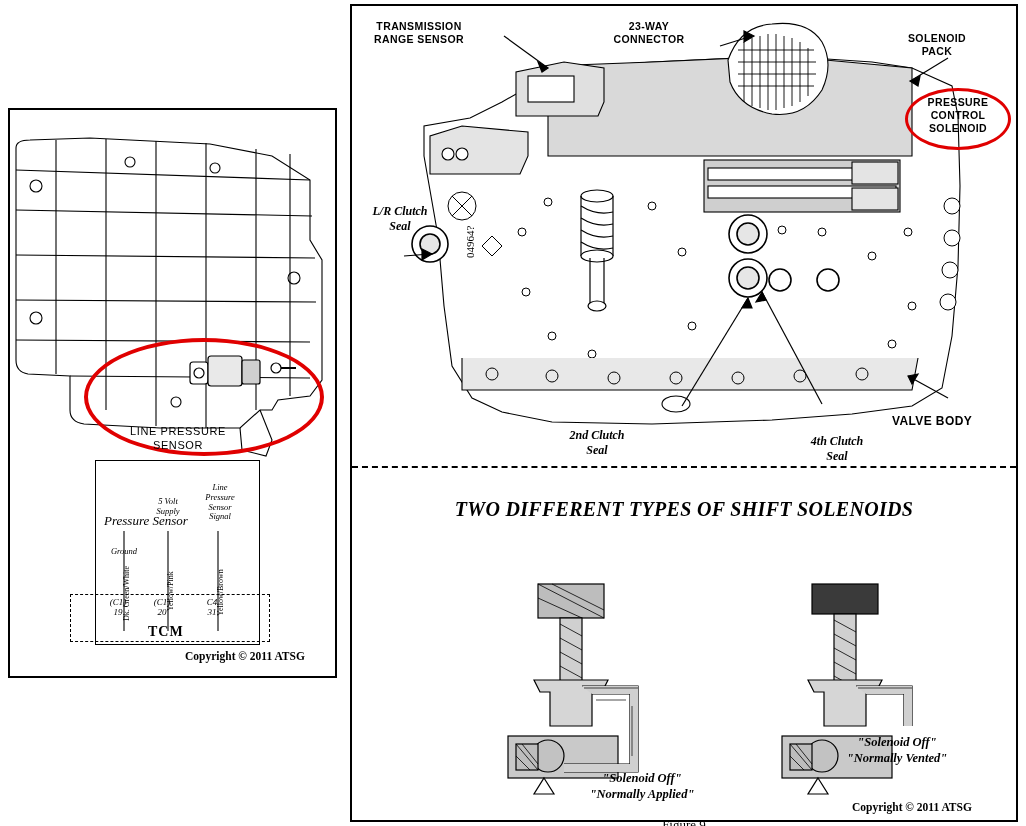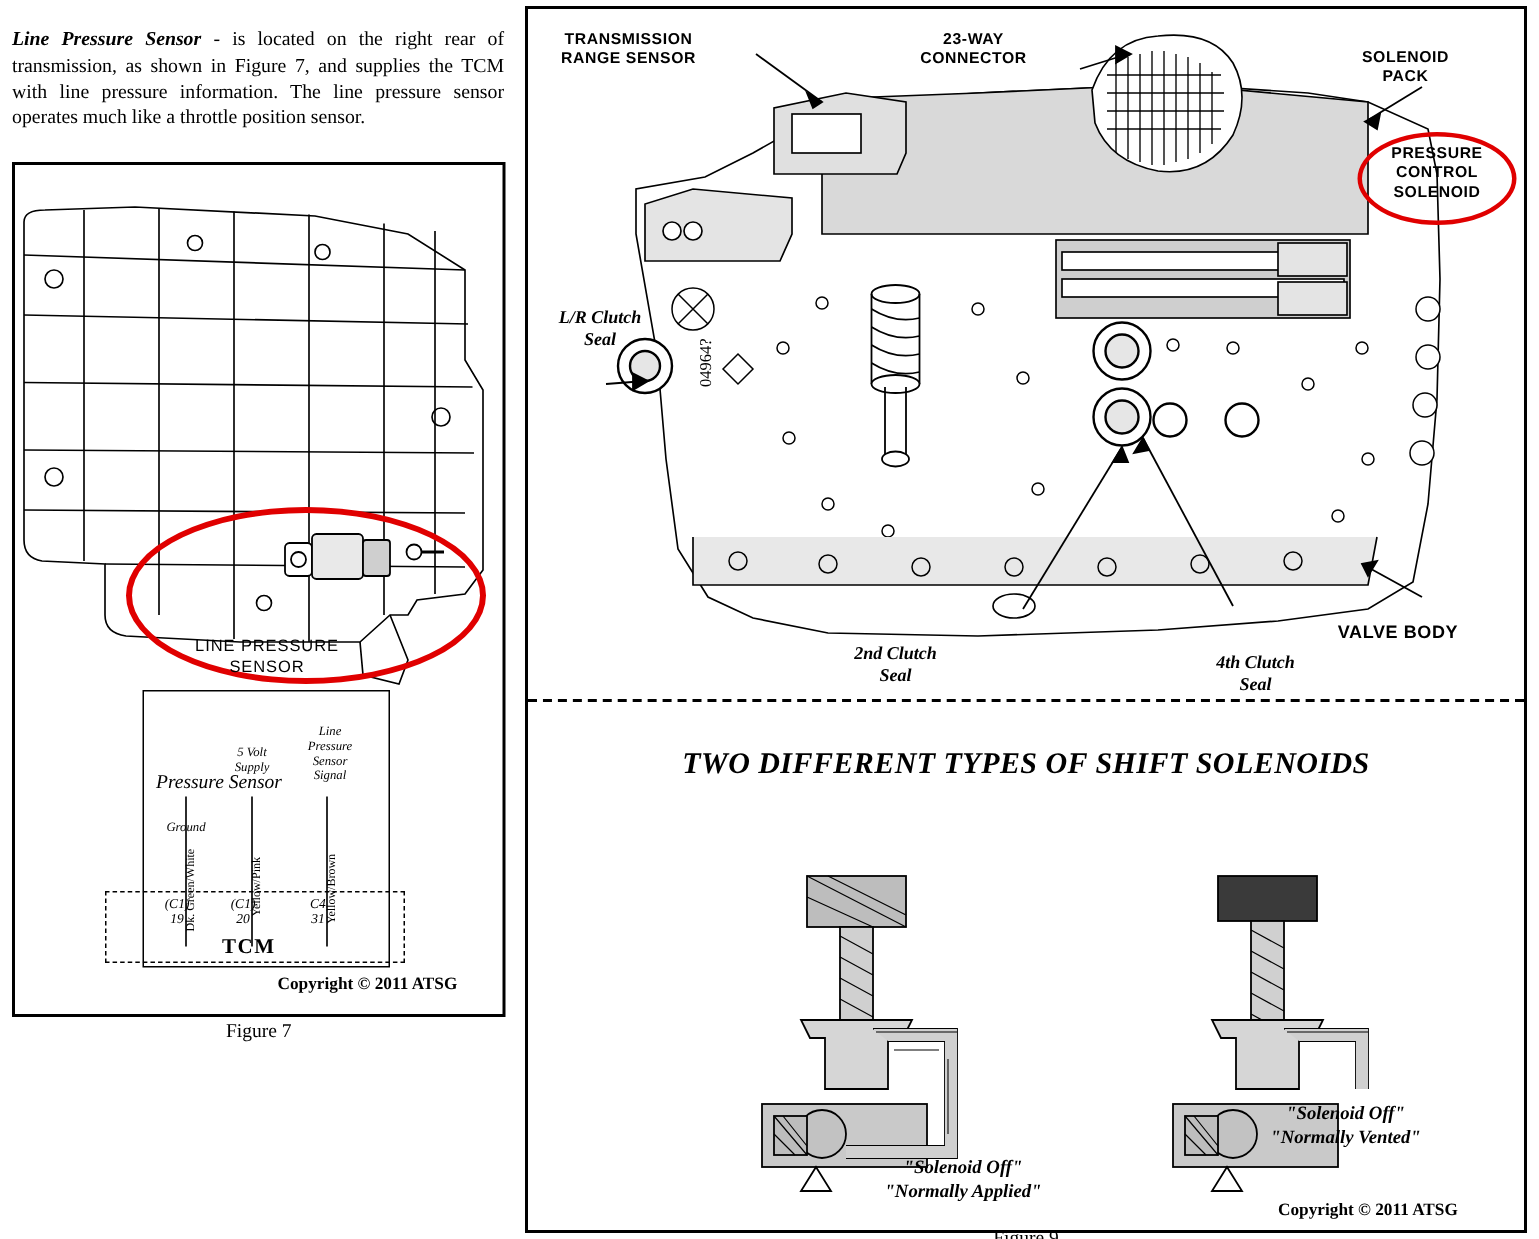--- a/index.html
+++ b/index.html
@@ -239,23 +239,20 @@
     width: 668px;
     text-align: center;
     font-size: 13px;
   }
 </style>
 </head>
 <body>
 
 <div id="left-column">
 
-  <p id="intro-paragraph">
-    <span class="lead">Line Pressure Sensor</span><span> - is located on the right rear of transmission, as shown in Figure 7, and supplies the TCM with line pressure information.  The line pressure sensor operates much like a throttle position sensor.</span>
-  </p>
 
   <div id="figure7-box">
 
     <svg class="trans-art" width="325" height="566" viewBox="0 0 325 566">
       <g fill="none" stroke="#000" stroke-width="1.1">
 
         <path d="M6 38 L6 250 Q6 262 18 264 L60 266 L60 300 Q60 312 74 314 L150 318 L230 318 L250 300 L262 300 L268 290 L300 286 L312 270 L312 150 L300 130 L300 70 L262 46 L200 34 L80 28 L20 30 Q6 30 6 38 Z"></path>
         <path d="M6 60 L300 70"></path>
         <path d="M6 100 L302 106"></path>
         <path d="M6 145 L305 148"></path>
@@ -330,21 +327,20 @@
     <div class="tcm-pin" style="left:184px; top:488px; width:36px;">
       <span>C4</span><br>
       <span>31</span>
     </div>
 
     <div id="tcm-label" style="left:138px; top:514px;">TCM</div>
 
     <div id="copyright-left">Copyright © 2011 ATSG</div>
   </div>
 
-  <div id="figure7-caption">Figure 7</div>
 </div>
 
 <div id="right-column">
 
   <svg style="position:absolute; left:0; top:0;" width="664" height="458" viewBox="0 0 664 458">
     <defs></defs>
     <g stroke="#000" stroke-width="1.1" fill="none">
 
       <path d="M72 150 L72 120 L118 112 L150 96 L210 62 L300 56 L430 50 L520 56 L560 62 L600 80 L606 110 L608 180 L606 260 L600 330 L590 382 L560 400 L500 408 L420 414 L300 418 L200 416 L150 406 L120 392 L100 360 L92 300 L86 230 Z" fill="#ffffff"></path>
 

